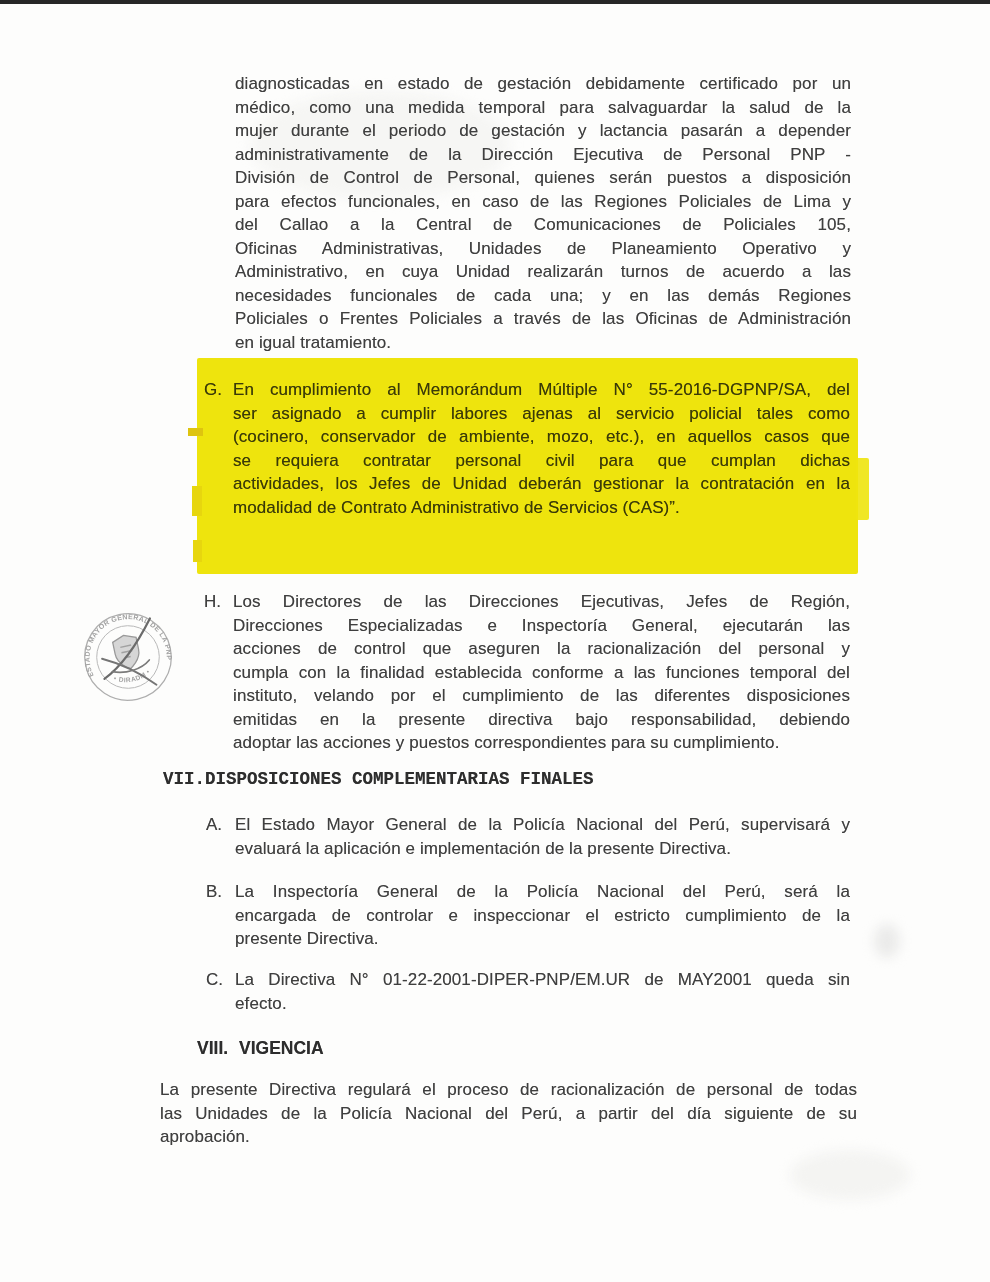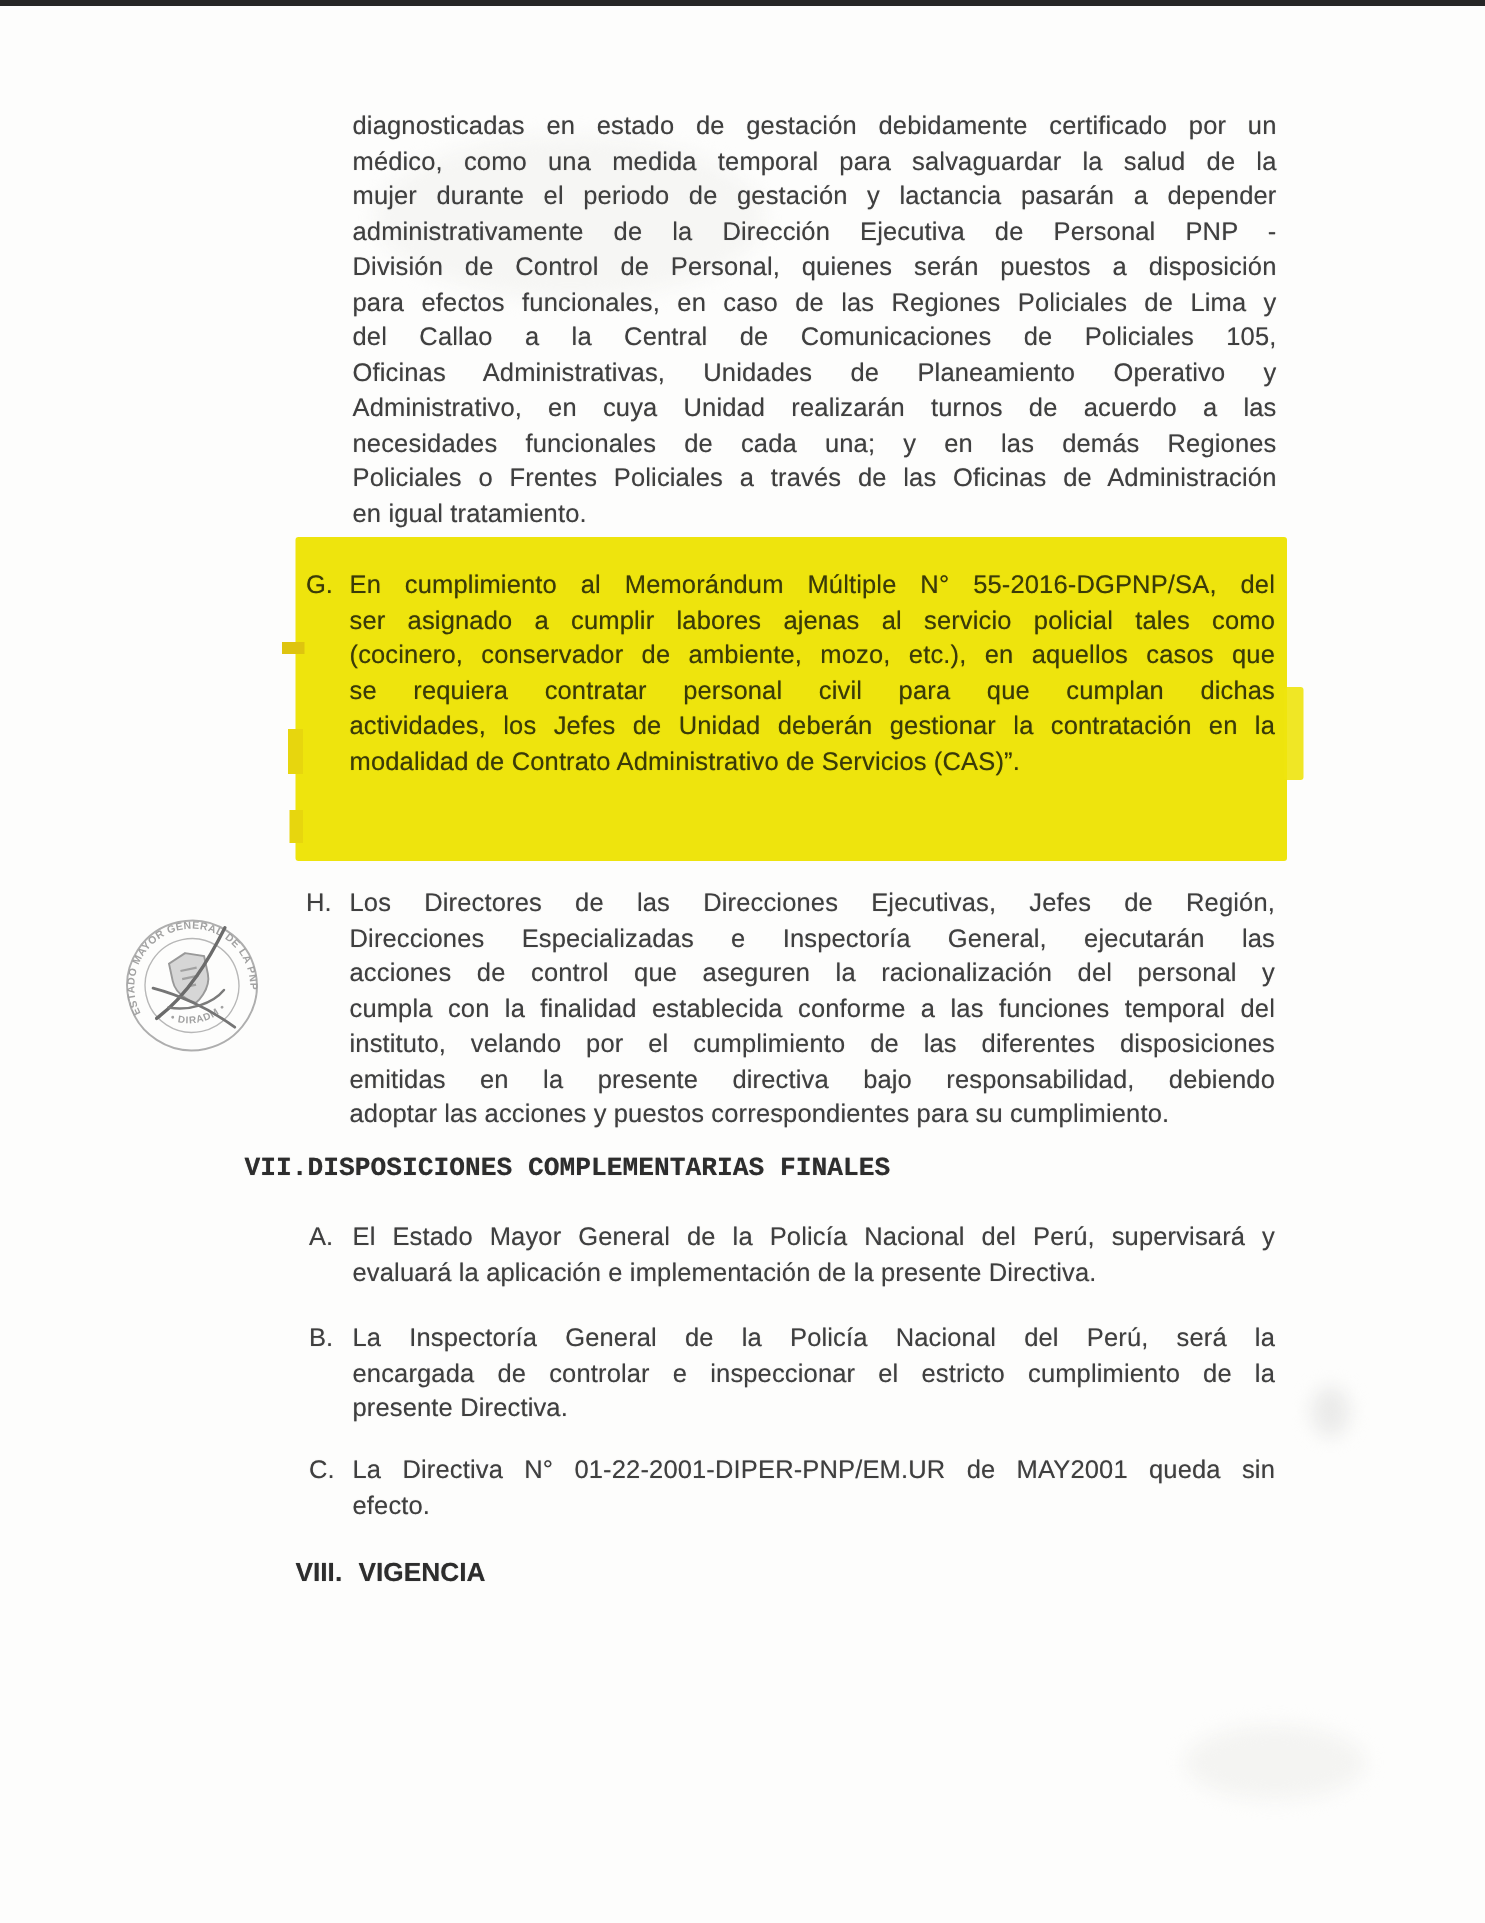--- a/index.html
+++ b/index.html
@@ -167,14 +167,19 @@
     <span class="item-label">C.</span>
     <div class="jl">La Directiva N° 01-22-2001-DIPER-PNP/EM.UR de MAY2001 queda sin</div>
     <div class="jl last">efecto.</div>
   </div>
 
   <div class="heading" style="left:151px; top:1037px;margin-left:46px;">
     <span class="heading-num">VIII.</span>
     <span class="heading-title">VIGENCIA</span>
   </div>
 
+  <div class="block" style="left:160px; top:1078px; width:697px;">
+    <div class="jl">La presente Directiva regulará el proceso de racionalización de personal de todas</div>
+    <div class="jl">las Unidades de la Policía Nacional del Perú, a partir del día siguiente de su</div>
+    <div class="jl last">aprobación.</div>
+  </div>
 
 </div>
 
 </body></html>

